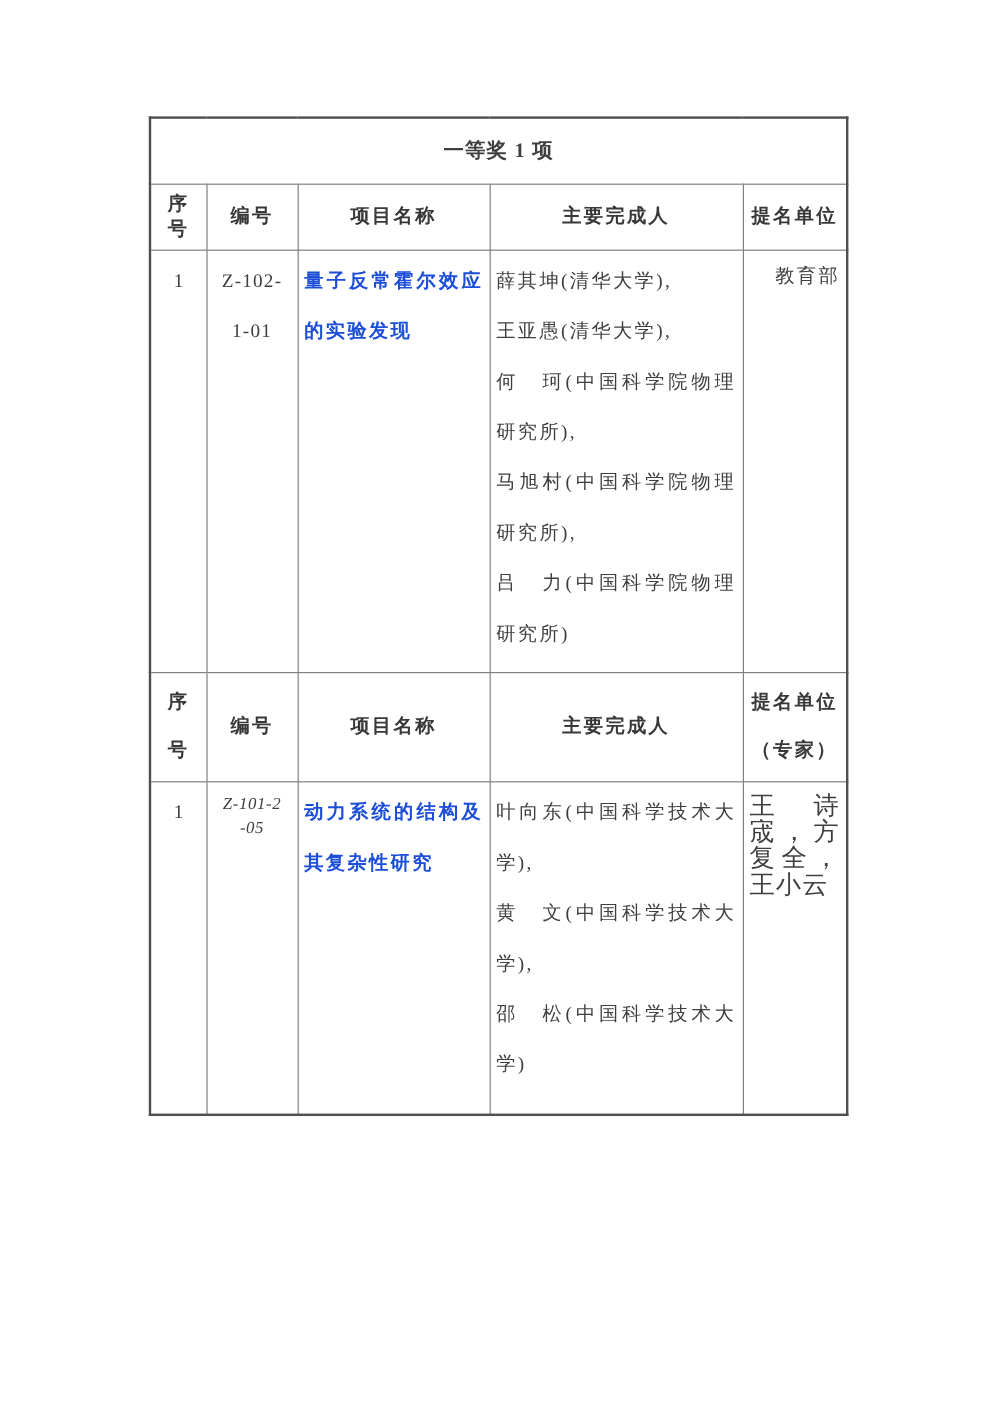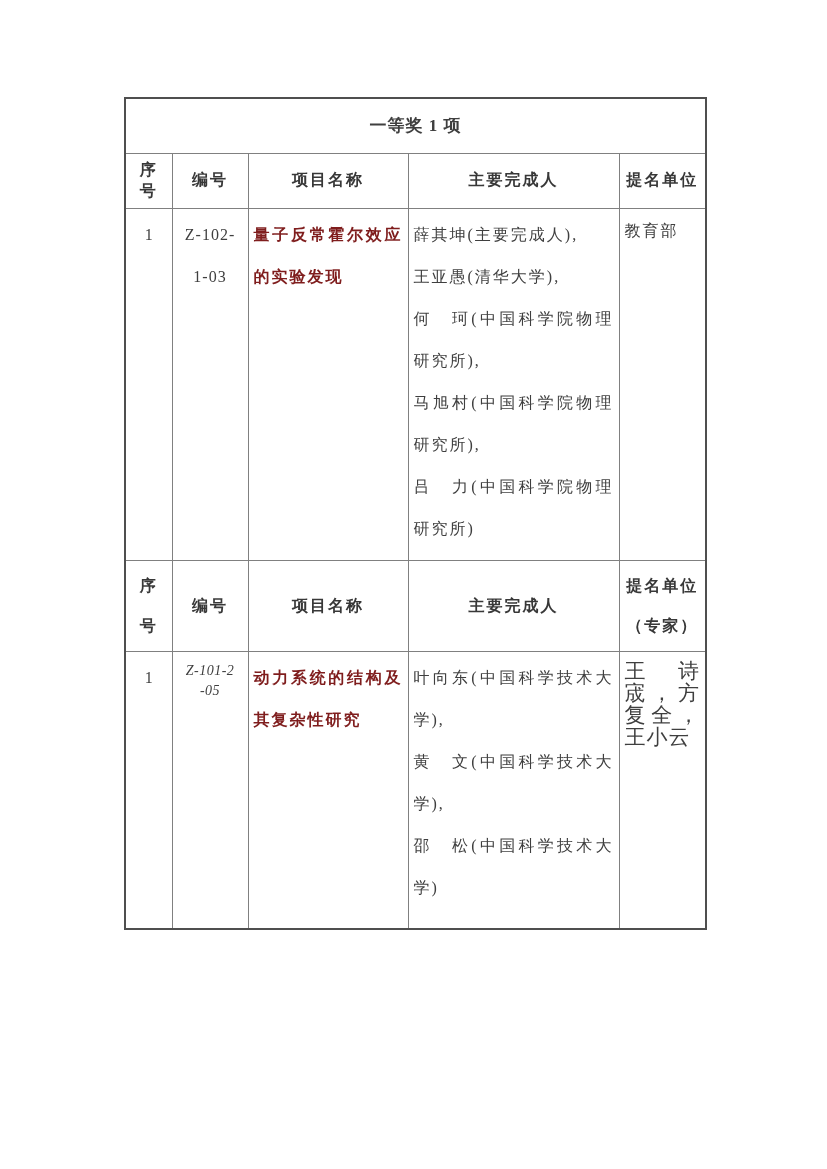--- a/index.html
+++ b/index.html
@@ -60,26 +60,26 @@
     line-height: 20px;
     padding-top: 9px;
     letter-spacing: 0.5px;
     font-style: italic;
   }
 
   .proj {
     font-weight: bold;
     letter-spacing: 2px;
     text-align: justify;
-    color: #7f1d1d;
+    color: #1d4ed8;
   }
   .people { letter-spacing: 2px; }
   .people .para { text-align: justify; }
 
-  .nom1 { line-height: 28px; padding-top: 8px; letter-spacing: 2px; }
+  .nom1 { line-height: 28px; padding-top: 8px; letter-spacing: 2px; text-align: right; }
   .nom2 {
     font-size: 21px;
     line-height: 22px;
     padding-top: 8px;
     letter-spacing: 1px;
     text-align: justify;
   }
 
   .para { margin: 0; }
 </style>
@@ -104,25 +104,25 @@
         <td>序号</td>
         <td>编号</td>
         <td>项目名称</td>
         <td>主要完成人</td>
         <td>提名单位</td>
       </tr>
       <tr class="r1">
         <td class="center lh-tall">1</td>
         <td class="center lh-tall code1">
             <div class="para">Z-102-</div>
-            <div class="para">1-03</div>
+            <div class="para">1-01</div>
           </td>
         <td class="proj lh-tall">量子反常霍尔效应的实验发现</td>
         <td class="people lh-tall">
-            <div class="para">薛其坤(主要完成人),</div>
+            <div class="para">薛其坤(清华大学),</div>
             <div class="para">王亚愚(清华大学),</div>
             <div class="para">何　珂(中国科学院物理研究所),</div>
             <div class="para">马旭村(中国科学院物理研究所),</div>
             <div class="para">吕　力(中国科学院物理研究所)</div>
           </td>
         <td class="nom1">教育部</td>
       </tr>
 
       <tr class="head h2">
         <td>序号</td>

